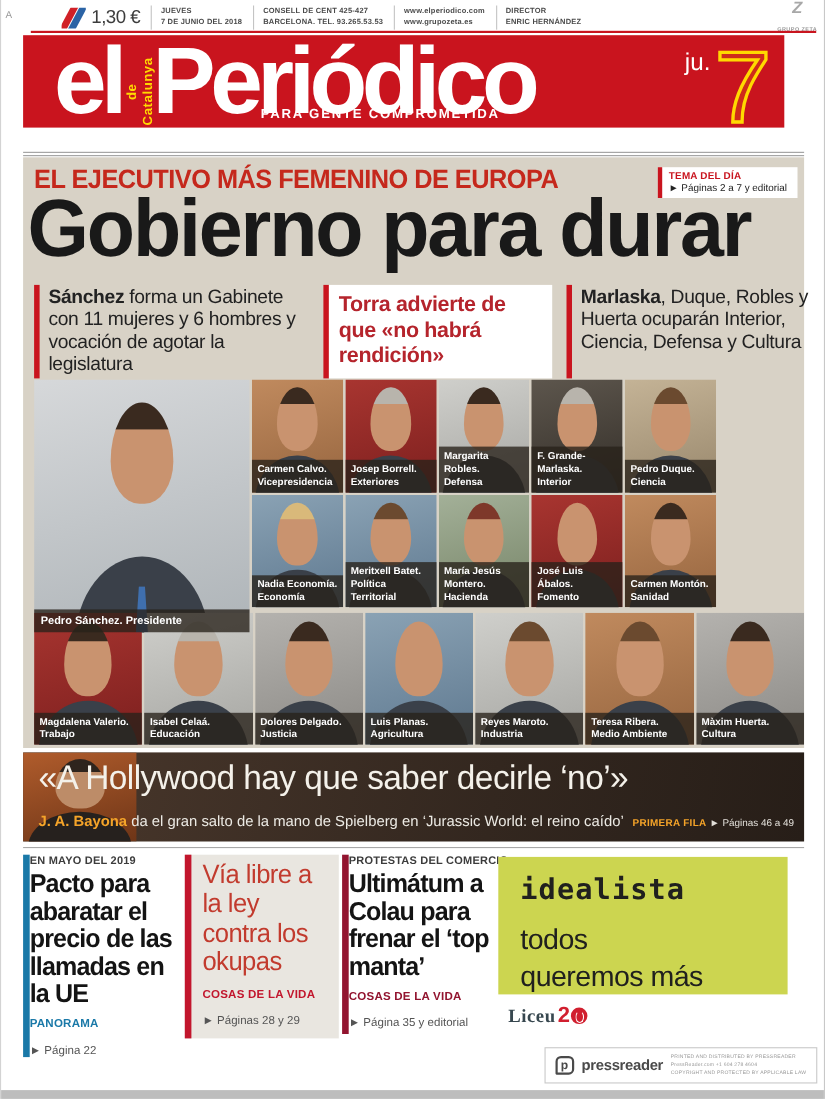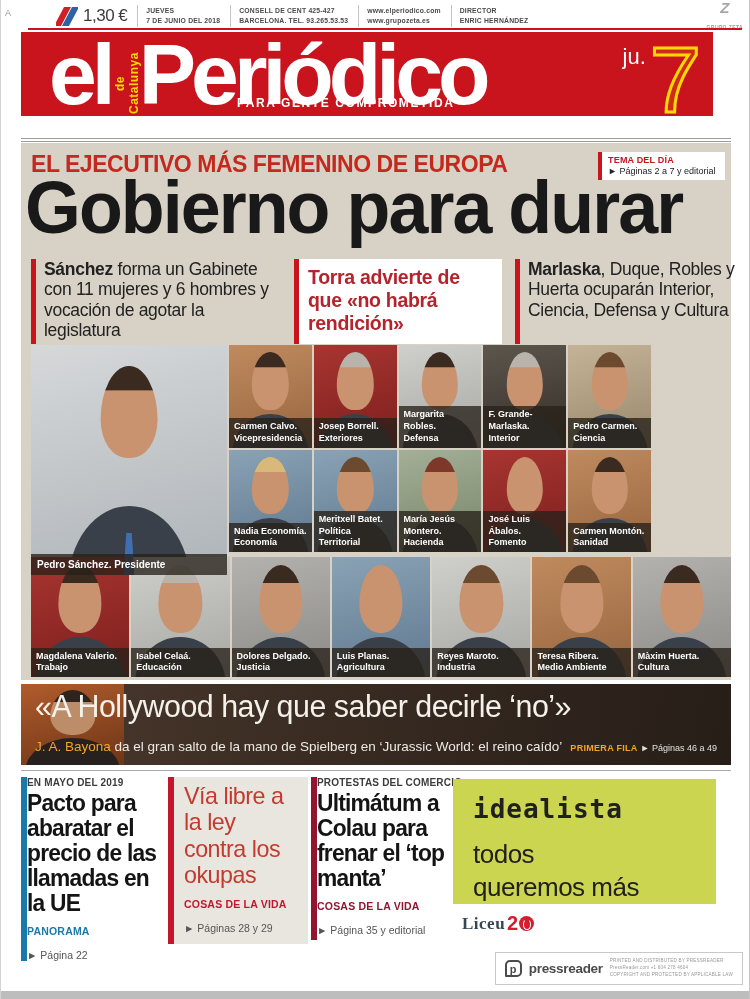--- a/index.html
+++ b/index.html
@@ -95,21 +95,21 @@
   .h-brown .ph { --hair:#6b4a2f; } .h-auburn .ph { --hair:#7e382a; } .h-bald .ph { --hair:#c9936f; }
 
   
   .interview { position:absolute; left:20px; top:684px; width:710px; height:81px;
                background:linear-gradient(100deg,#4a382c 0%, #33271f 60%, #271e18 100%); overflow:hidden;padding-left:27px; }
   .int-photo { position:absolute; right:0; top:0; width:103px; height:81px;
                --bgA:#b05c2c; --bgB:#6e3517; --hair:#2e241d; --skin:#bd8c68; --suit:#26211e; }
   .int-head { position:absolute; left:14px; top:5px; font-size:31px; font-weight:400; color:#f4f1ea;
               letter-spacing:-0.5px; white-space:nowrap; transform:scaleX(.98); transform-origin:left; }
   .int-sub { position:absolute; left:14px; bottom:11px; font-size:13.5px; color:#eceae4; white-space:nowrap; }
-  .int-author { color:#f5a429; font-weight:400; }
+  .int-author { color:#f5a429; font-weight:700; }
   .int-sec { color:#f5a429; font-weight:700; font-size:9px; margin-left:8px; letter-spacing:.3px; }
   .int-pages { color:#e3e0da; font-size:9px; margin-left:3px; }
 
   
   .bottom-rule { position:absolute; left:20px; top:770px; width:710px; border-top:1px solid #a8a8a8; }
   .story { position:absolute; top:777px; }
   .story1 { left:20px; width:146px; border-left:6px solid #1a79a8; min-height:160px; }
   .story2 { left:167px; width:140px; border-left:6px solid #c2162d; background:#e9e6e0; padding:6px 8px 10px 10px; min-height:163px; }
   .story3 { left:310px; width:142px; border-left:6px solid #92142f; min-height:163px; }
   .st-kicker { font-size:10px; font-weight:700; color:#3c3c3c; letter-spacing:.2px; margin-bottom:3px; white-space:nowrap; }
@@ -246,21 +246,21 @@
     <figure class="cell v-dark h-gray">
       <div class="ph"></div>
       <figcaption class="cap">
           <span>F. Grande-Marlaska.</span>
           <span>Interior</span>
         </figcaption>
     </figure>
     <figure class="cell v-tan h-brown">
       <div class="ph"></div>
       <figcaption class="cap">
-          <span>Pedro Carmen.</span>
+          <span>Pedro Duque.</span>
           <span>Ciencia</span>
         </figcaption>
     </figure>
     <figure class="cell v-blue h-blonde">
       <div class="ph"></div>
       <figcaption class="cap">
           <span>Nadia Economía.</span>
           <span>Economía</span>
         </figcaption>
     </figure>

